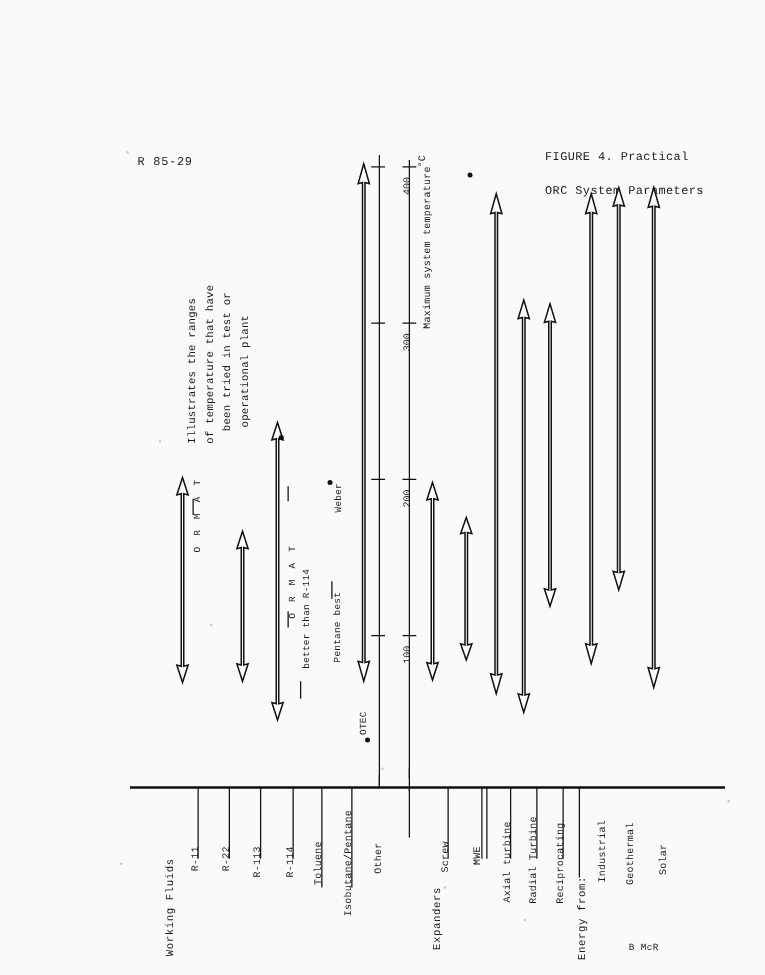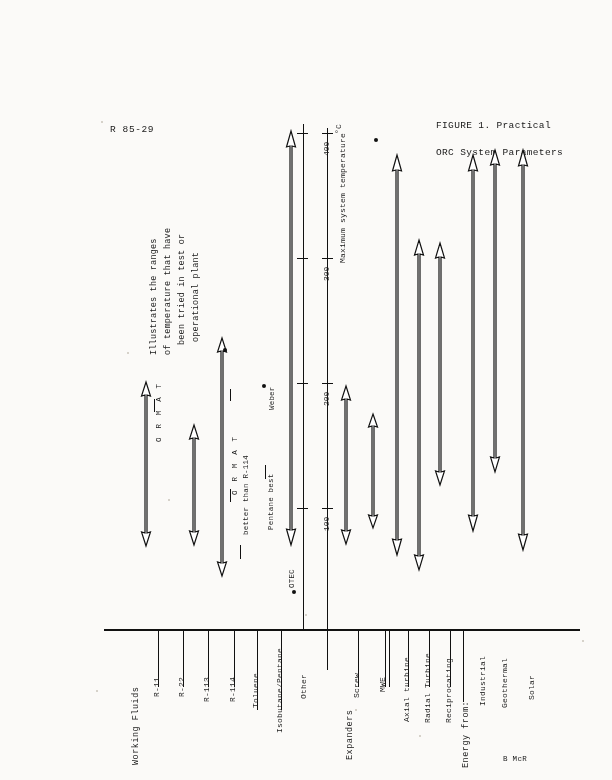--- a/index.html
+++ b/index.html
@@ -42,21 +42,21 @@
 
   .speck{position:absolute;width:1.5px;height:1.5px;background:#cfcac2;border-radius:50%;}
 </style>
 </head>
 <body>
 
 <div id="sheet">
 
   <div class="abs t-doc" style="left:110px; top:124px;text-align:center;">R 85-29</div>
 
-  <div class="abs t-fig" style="left:436px; top:120px;">FIGURE 1. Practical</div>
+  <div class="abs t-fig" style="left:436px; top:120px;">FIGURE 4. Practical</div>
   <div class="abs t-fig" style="left:436px; top:147px;">ORC System Parameters</div>
 
   <div class="abs rot t-note" style="left:149px; top:355px;">Illustrates the ranges</div>
   <div class="abs rot t-note" style="left:163px; top:355px;">of temperature that have</div>
   <div class="abs rot t-note" style="left:177px; top:345px;">been tried in test or</div>
   <div class="abs rot t-note" style="left:191px; top:342px;">operational plant</div>
 
   <div class="abs t-sig" style="left:503px; top:755px;">B McR</div>
 
   <div class="axis-x" style="left:104px; top:629px; width:476px;"></div>

